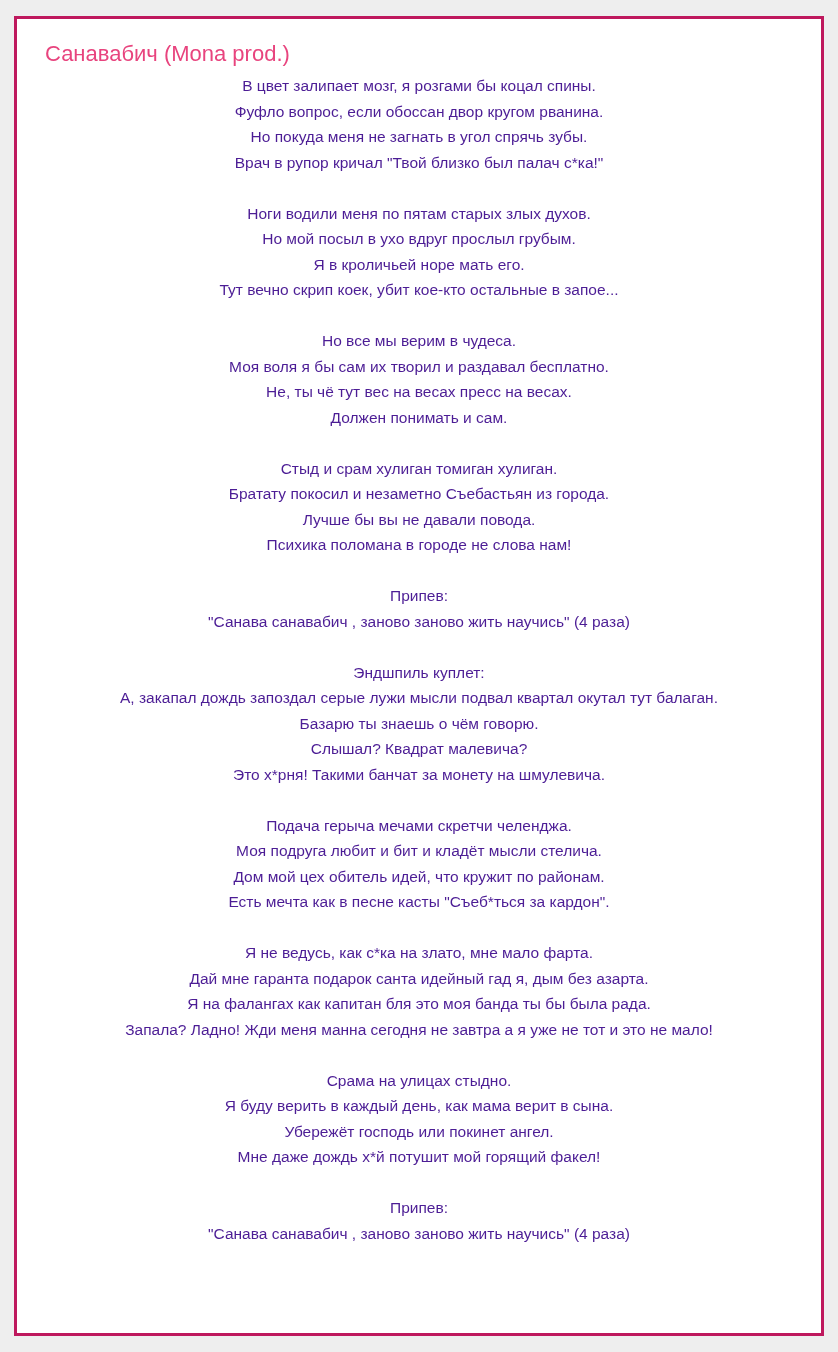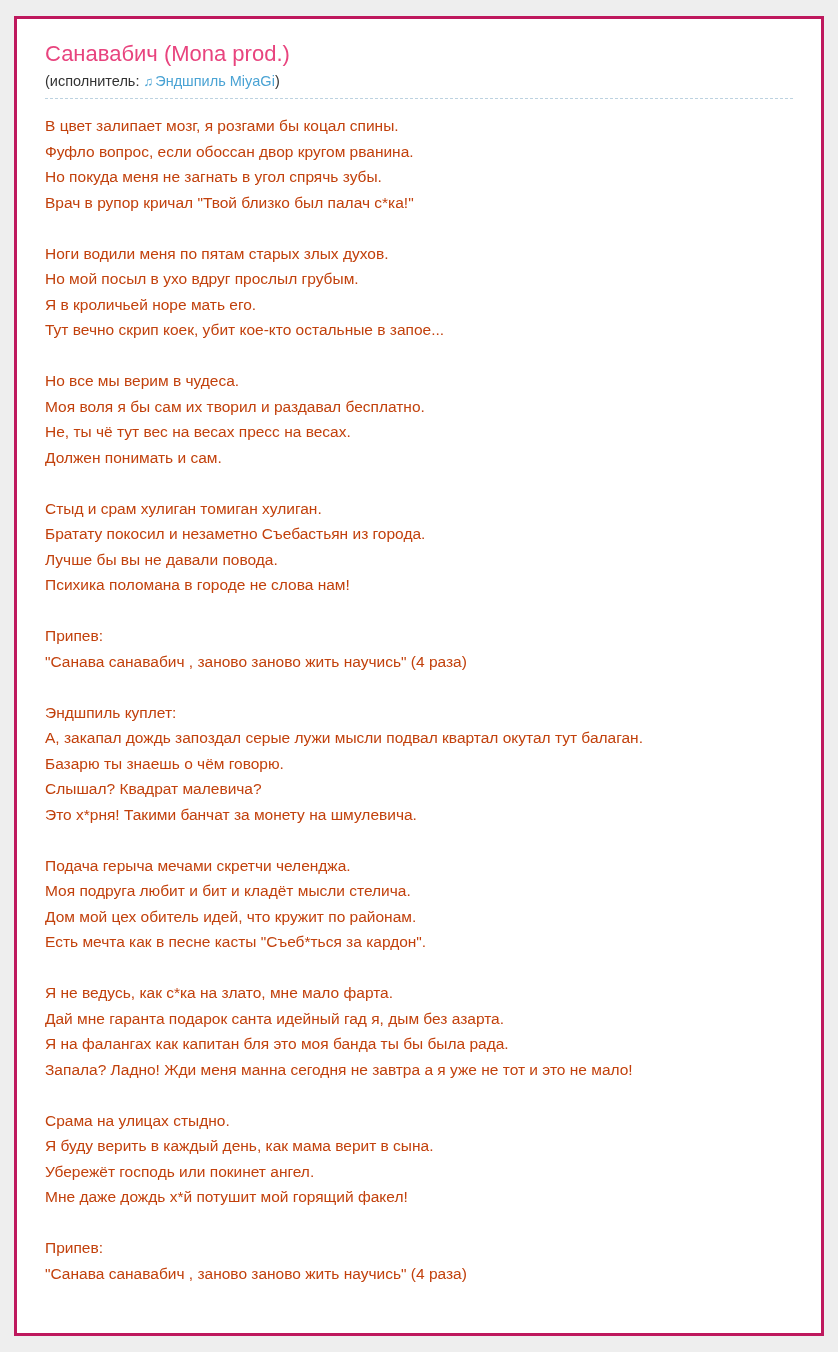--- a/index.html
+++ b/index.html
@@ -45,36 +45,36 @@
     color: #4aa3d4;
     text-decoration: none;
   }
   .note-icon {
     color: #4aa3d4;
     font-size: 13px;
     margin-right: 2px;
   }
   .lyrics {
     font-size: 15.5px;
-    color: #c2410c;
+    color: #4c1d95;
     line-height: 25.5px;
     white-space: pre-wrap;
     word-wrap: break-word;
     font-family: "Liberation Sans", sans-serif;
+    text-align: center;
   }
 </style>
 </head>
 <body>
 
 <div class="page">
   <div class="card">
 
     <h1 class="song-title">Санавабич (Mona prod.)</h1>
 
-    <div class="artist-line"><span>(исполнитель: </span><a class="artist-link" href="#"><span class="note-icon">♫</span><span>Эндшпиль MiyaGi</span></a><span>)</span></div>
 
     <div class="lyrics">В цвет залипает мозг, я розгами бы коцал спины.
 Фуфло вопрос, если обоссан двор кругом рванина.
 Но покуда меня не загнать в угол спрячь зубы.
 Врач в рупор кричал "Твой близко был палач с*ка!"
 
 Ноги водили меня по пятам старых злых духов.
 Но мой посыл в ухо вдруг прослыл грубым.
 Я в кроличьей норе мать его.
 Тут вечно скрип коек, убит кое-кто остальные в запое...

